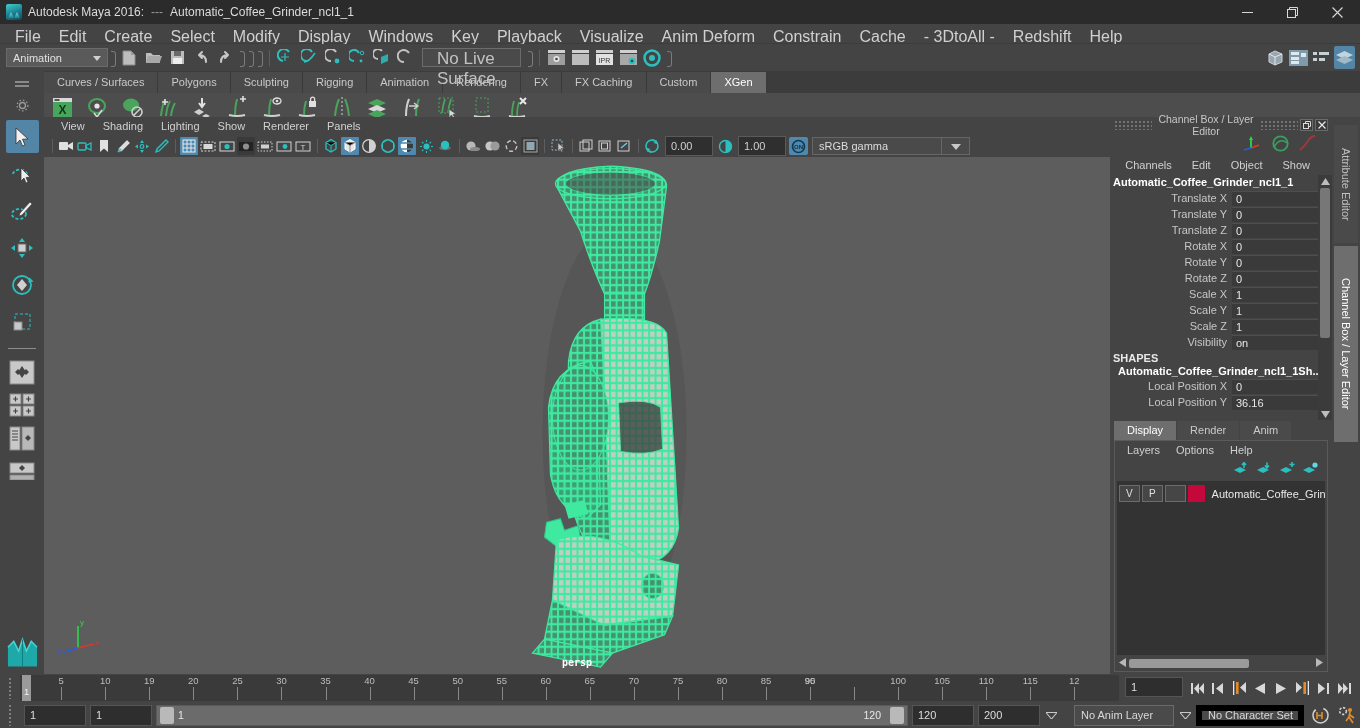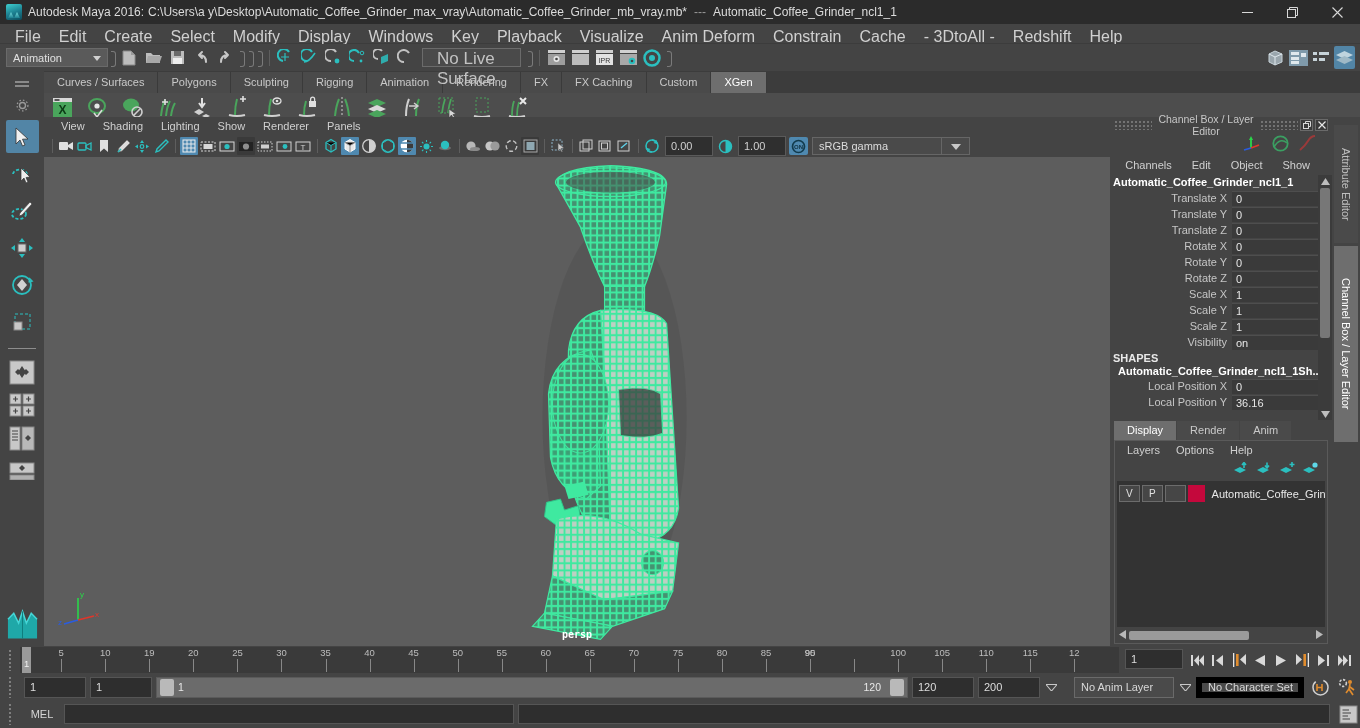--- a/index.html
+++ b/index.html
@@ -201,21 +201,20 @@
   .help-text { font-size:11px; color:#c4c4c4; padding-left:8px;}
 </style>
 </head>
 <body>
 
 <div class="app">
 
   <div class="titlebar">
     <div class="title-icon"></div>
     <span class="title-text">Autodesk Maya 2016:</span>
-    <span class="title-text" style="margin-left:4px;">C:\Users\a y\Desktop\Automatic_Coffee_Grinder_max_vray\Automatic_Coffee_Grinder_mb_vray.mb*</span>
     <span class="title-sep">---</span>
     <span class="title-sub">Automatic_Coffee_Grinder_ncl1_1</span>
     <div class="win-buttons">
       <div class="win-btn">
         <svg width="11" height="11" viewBox="0 0 11 11">
             <rect x="0" y="5" width="11" height="1" fill="#d8d8d8"></rect>
           </svg>
       </div>
       <div class="win-btn">
         <svg width="11" height="11" viewBox="0 0 11 11">
@@ -1225,29 +1224,15 @@
     </div>
     <div class="rg-ico">
       <svg width="20" height="19" viewBox="0 0 20 19">
           <circle cx="5" cy="5" r="3.4" fill="none" stroke="#cfcfcf" stroke-width="1.6" stroke-dasharray="2.3 1.6"></circle>
           <circle cx="12" cy="4" r="2" fill="#e08c2e"></circle>
           <path d="M12 6 L11 11 L8 15 M12 9 L16 12 M11 11 L15 17" stroke="#e08c2e" stroke-width="1.7" fill="none"></path>
         </svg>
     </div>
   </div>
 
-  <div class="cmd-row">
-    <div class="grip-col">
-        <div class="grip-dots"></div>
-      </div>
-    <div class="cmd-label">MEL</div>
-    <input class="cmd-in" style="color: rgb(221, 221, 221); font-size: 11px; padding-left: 4px; font-family: &quot;Liberation Sans&quot;, sans-serif;" value="">
-    <div class="cmd-out"></div>
-    <div class="cmd-ico">
-      <svg width="19" height="19" viewBox="0 0 19 19">
-          <rect x="1" y="1" width="17" height="17" fill="#c8c8c8" stroke="#8a8a8a"></rect>
-          <path d="M3.5 5 H10 M3.5 8 H12 M3.5 11 H9 M3.5 14 H11" stroke="#444" stroke-width="1.1"></path>
-        </svg>
-    </div>
-  </div>
 
 
 </div>
 
 </body></html>

